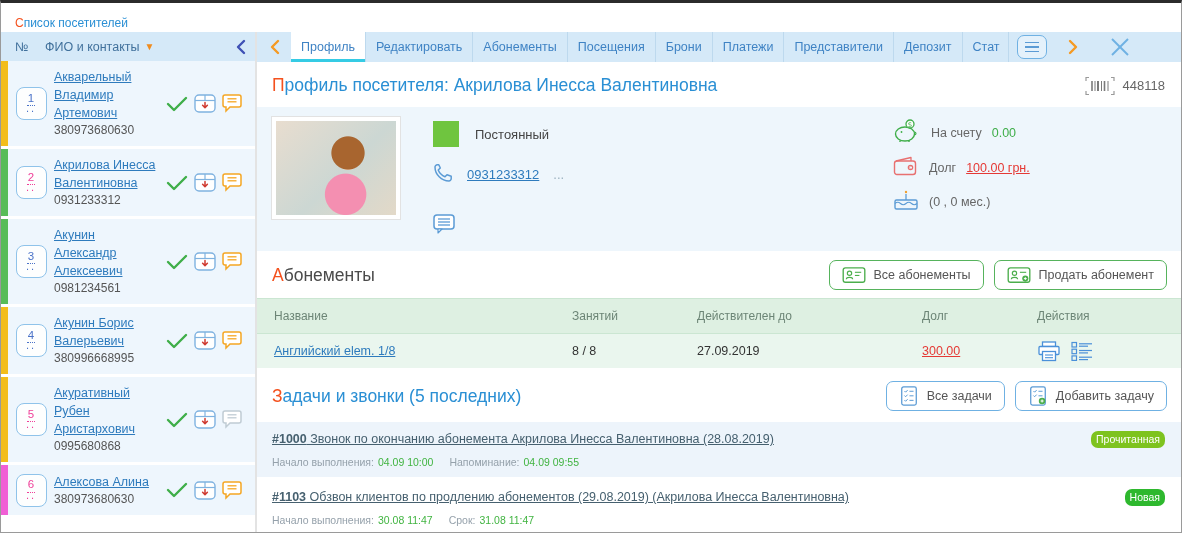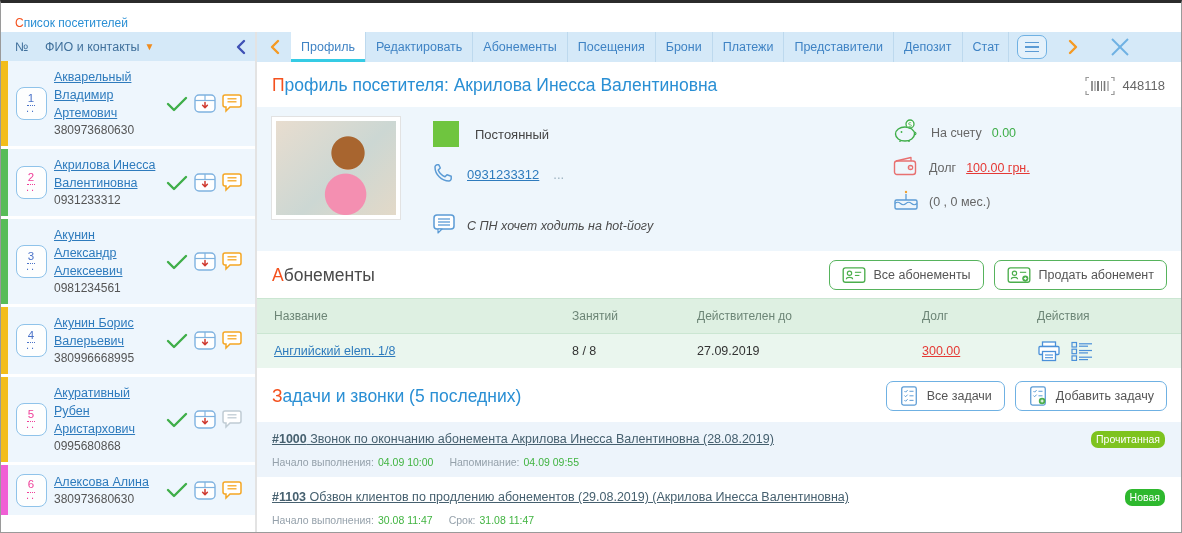--- a/index.html
+++ b/index.html
@@ -393,21 +393,20 @@
             <span class="phone-more">...</span>
           </div>
           <div class="note-row">
             <span><svg width="22" height="20" viewBox="0 0 22 20">
                   <rect x="1" y="1" width="20" height="14" rx="3" fill="#fff" stroke="#5b9bd5" stroke-width="1.5"></rect>
                   <path d="M5 15 v4 l4 -4 z" fill="#fff" stroke="#5b9bd5" stroke-width="1.2" stroke-linejoin="round"></path>
                   <line x1="5" y1="5" x2="17" y2="5" stroke="#5b9bd5" stroke-width="1.3"></line>
                   <line x1="5" y1="8" x2="17" y2="8" stroke="#5b9bd5" stroke-width="1.3"></line>
                   <line x1="5" y1="11" x2="17" y2="11" stroke="#5b9bd5" stroke-width="1.3"></line>
                 </svg></span>
-            <span class="note-text">С ПН хочет ходить на hot-йогу</span>
           </div>
         </div>
         <div class="right-col">
           <div class="rc-row">
             <span><svg width="28" height="24" viewBox="0 0 28 24">
                   <ellipse cx="12" cy="15" rx="9.5" ry="7" fill="none" stroke="#3fae49" stroke-width="1.4"></ellipse>
                   <path d="M21 13 c1.5 0 2 .7 2 1.5 0 .8-.5 1.5-2 1.5" fill="none" stroke="#3fae49" stroke-width="1.2"></path>
                   <line x1="7" y1="21.5" x2="7" y2="23" stroke="#3fae49" stroke-width="1.4"></line>
                   <line x1="16" y1="21.5" x2="16" y2="23" stroke="#3fae49" stroke-width="1.4"></line>
                   <circle cx="17" cy="5" r="4" fill="#fff" stroke="#3fae49" stroke-width="1.3"></circle>

